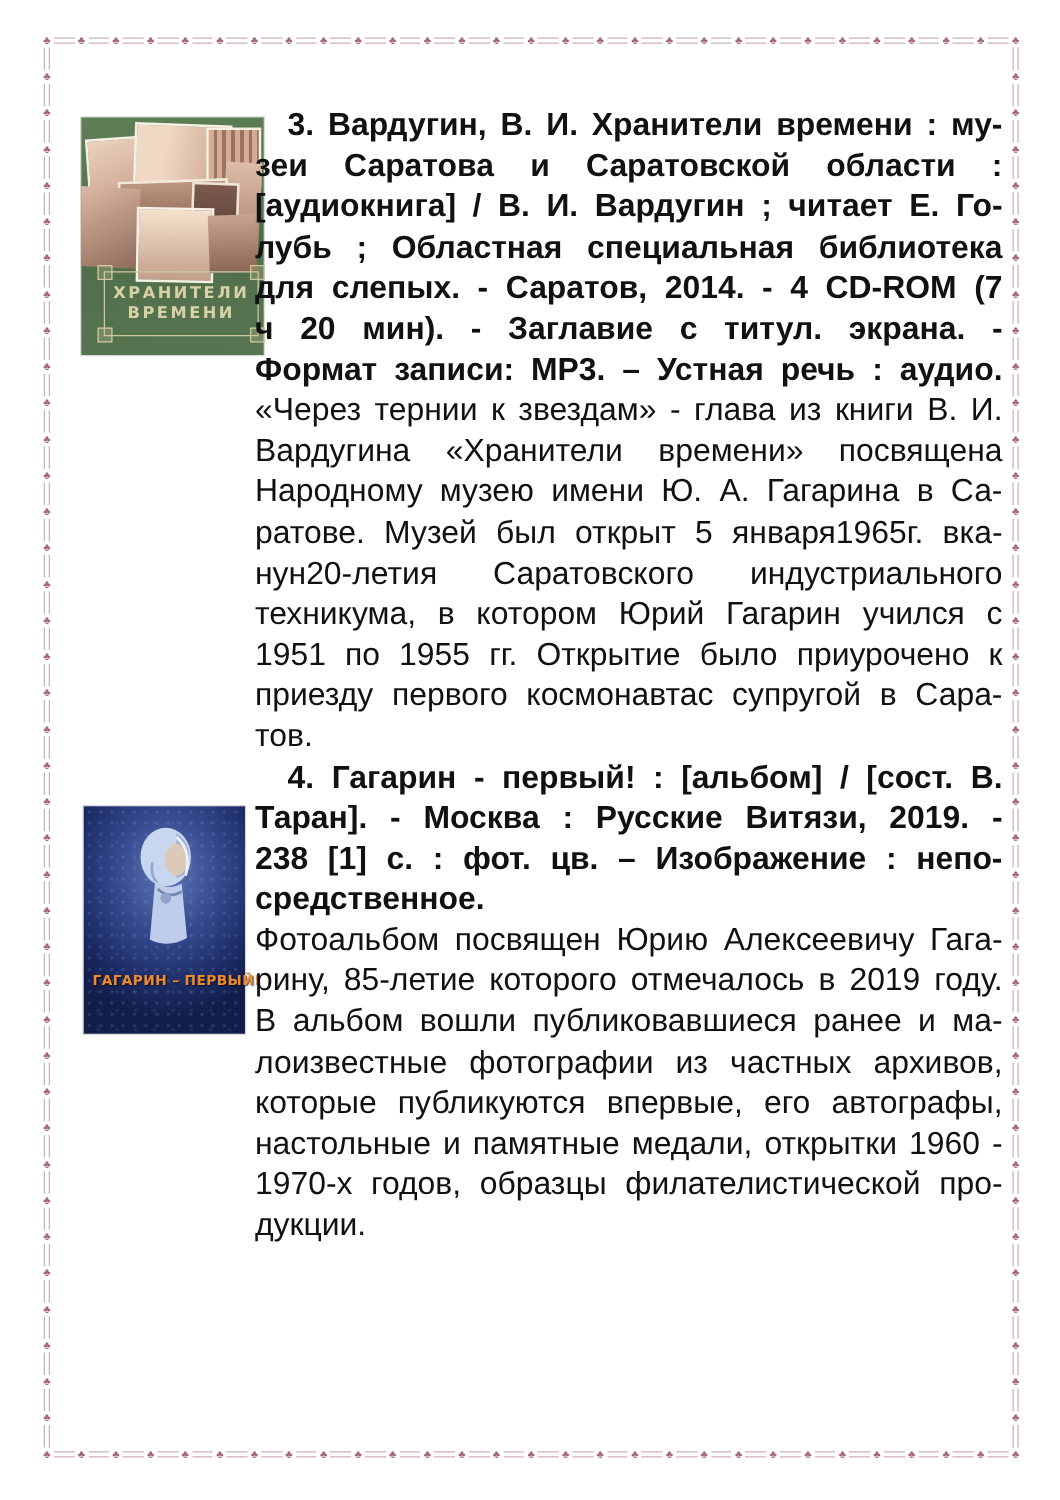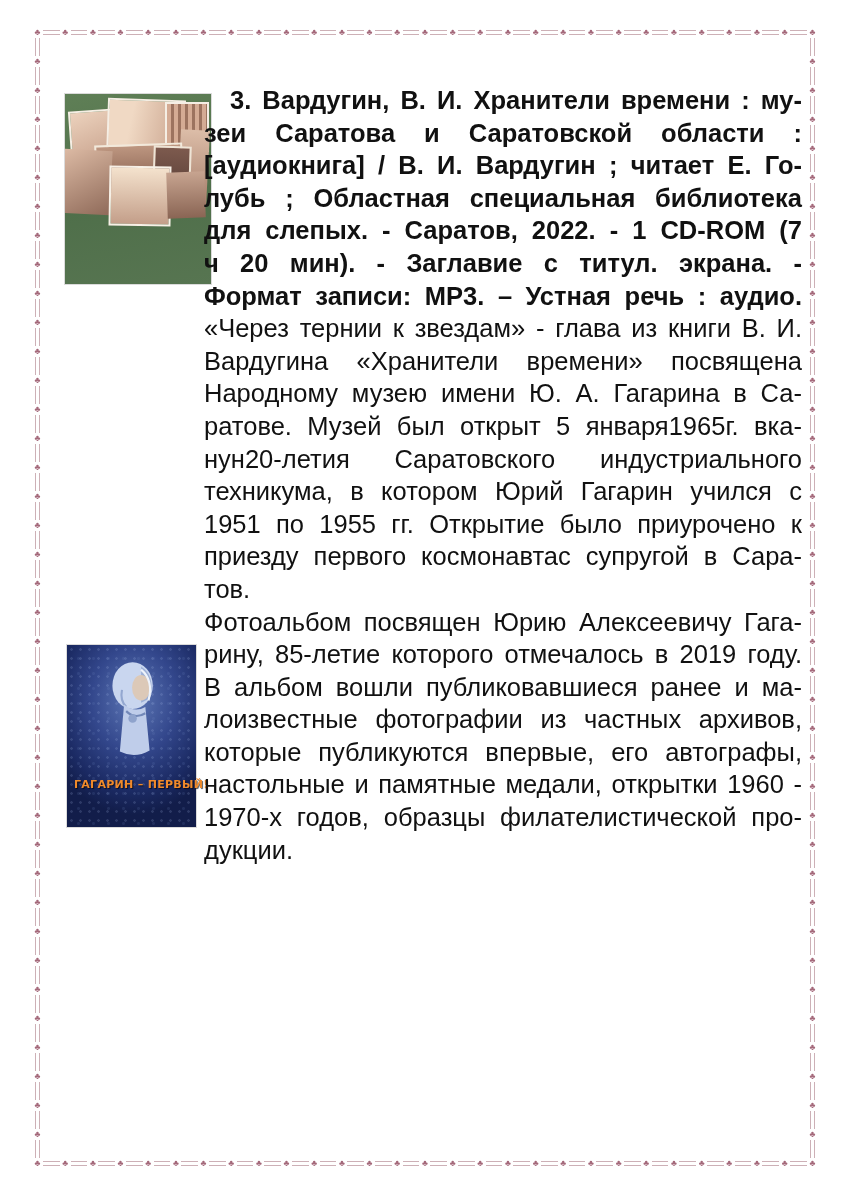--- a/index.html
+++ b/index.html
@@ -236,20 +236,30 @@
       <div class="ph ph1"></div>
       <div class="ph ph2"></div>
       <div class="ph ph3"></div>
       <div class="ph ph4"></div>
       <div class="ph ph5"></div>
       <div class="ph ph9"></div>
       <div class="ph ph6"></div>
       <div class="ph ph7"></div>
       <div class="ph ph8"></div>
     </div>
+    <div class="c1-frame">
+      <span class="sq sq-tl"></span>
+      <span class="sq sq-tr"></span>
+      <span class="sq sq-bl"></span>
+      <span class="sq sq-br"></span>
+      <div class="c1-title">
+        <div>ХРАНИТЕЛИ</div>
+        <div>ВРЕМЕНИ</div>
+      </div>
+    </div>
   </div>
 
   <div class="cover cover2">
     <svg class="cosmo" width="68" height="102" viewBox="0 0 64 96" aria-hidden="true">
       <ellipse cx="30" cy="26" rx="19" ry="22" fill="#c9d6ef"></ellipse>
       <path d="M38 8 q14 9 8 30 l-8 4 z" fill="#9db0d6"></path>
       <ellipse cx="38" cy="28" rx="8.5" ry="12" fill="#dcc9b8"></ellipse>
       <path d="M38 11 q12 10 7 29" stroke="#eef3fb" stroke-width="2" fill="none"></path>
       <path d="M20 30 q-2 10 4 16" stroke="#93a7d0" stroke-width="2" fill="none"></path>
       <path d="M22 44 L18 88 Q32 95 46 87 L42 46 Q32 52 22 44 Z" fill="#bfcdea"></path>
@@ -257,32 +267,36 @@
       <circle cx="30" cy="57" r="4" fill="#8fa3cc"></circle>
     </svg>
     <div class="c2-title">ГАГАРИН – ПЕРВЫЙ!</div>
   </div>
 
   <div class="content">
     <p class="bib">3. Вардугин, В. И. Хранители времени : му-
 зеи Саратова и Саратовской области :
 [аудиокнига] / В. И. Вардугин ; читает Е. Го-
 лубь ; Областная специальная библиотека
-для слепых. - Саратов, 2022. - 1 CD-ROM (7
+для слепых. - Саратов, 2014. - 4 CD-ROM (7
 ч 20 мин). - Заглавие с титул. экрана. -
 Формат записи: MP3. – Устная речь : аудио.</p>
     <p class="desc">«Через тернии к звездам» - глава из книги В. И.
 Вардугина «Хранители времени» посвящена
 Народному музею имени Ю. А. Гагарина в Са-
 ратове. Музей был открыт 5 января1965г. вка-
 нун20-летия Саратовского индустриального
 техникума, в котором Юрий Гагарин учился с
 1951 по 1955 гг. Открытие было приурочено к
 приезду первого космонавтас супругой в Сара-
 тов.</p>
+    <p class="bib bib4">4. Гагарин - первый! : [альбом] / [сост. В.
+Таран]. - Москва : Русские Витязи, 2019. -
+238 [1] с. : фот. цв. – Изображение : непо-
+средственное.</p>
     <p class="desc desc4">Фотоальбом посвящен Юрию Алексеевичу Гага-
 рину, 85-летие которого отмечалось в 2019 году.
 В альбом вошли публиковавшиеся ранее и ма-
 лоизвестные фотографии из частных архивов,
 которые публикуются впервые, его автографы,
 настольные и памятные медали, открытки 1960 -
 1970-х годов, образцы филателистической про-
 дукции.</p>
   </div>
 

